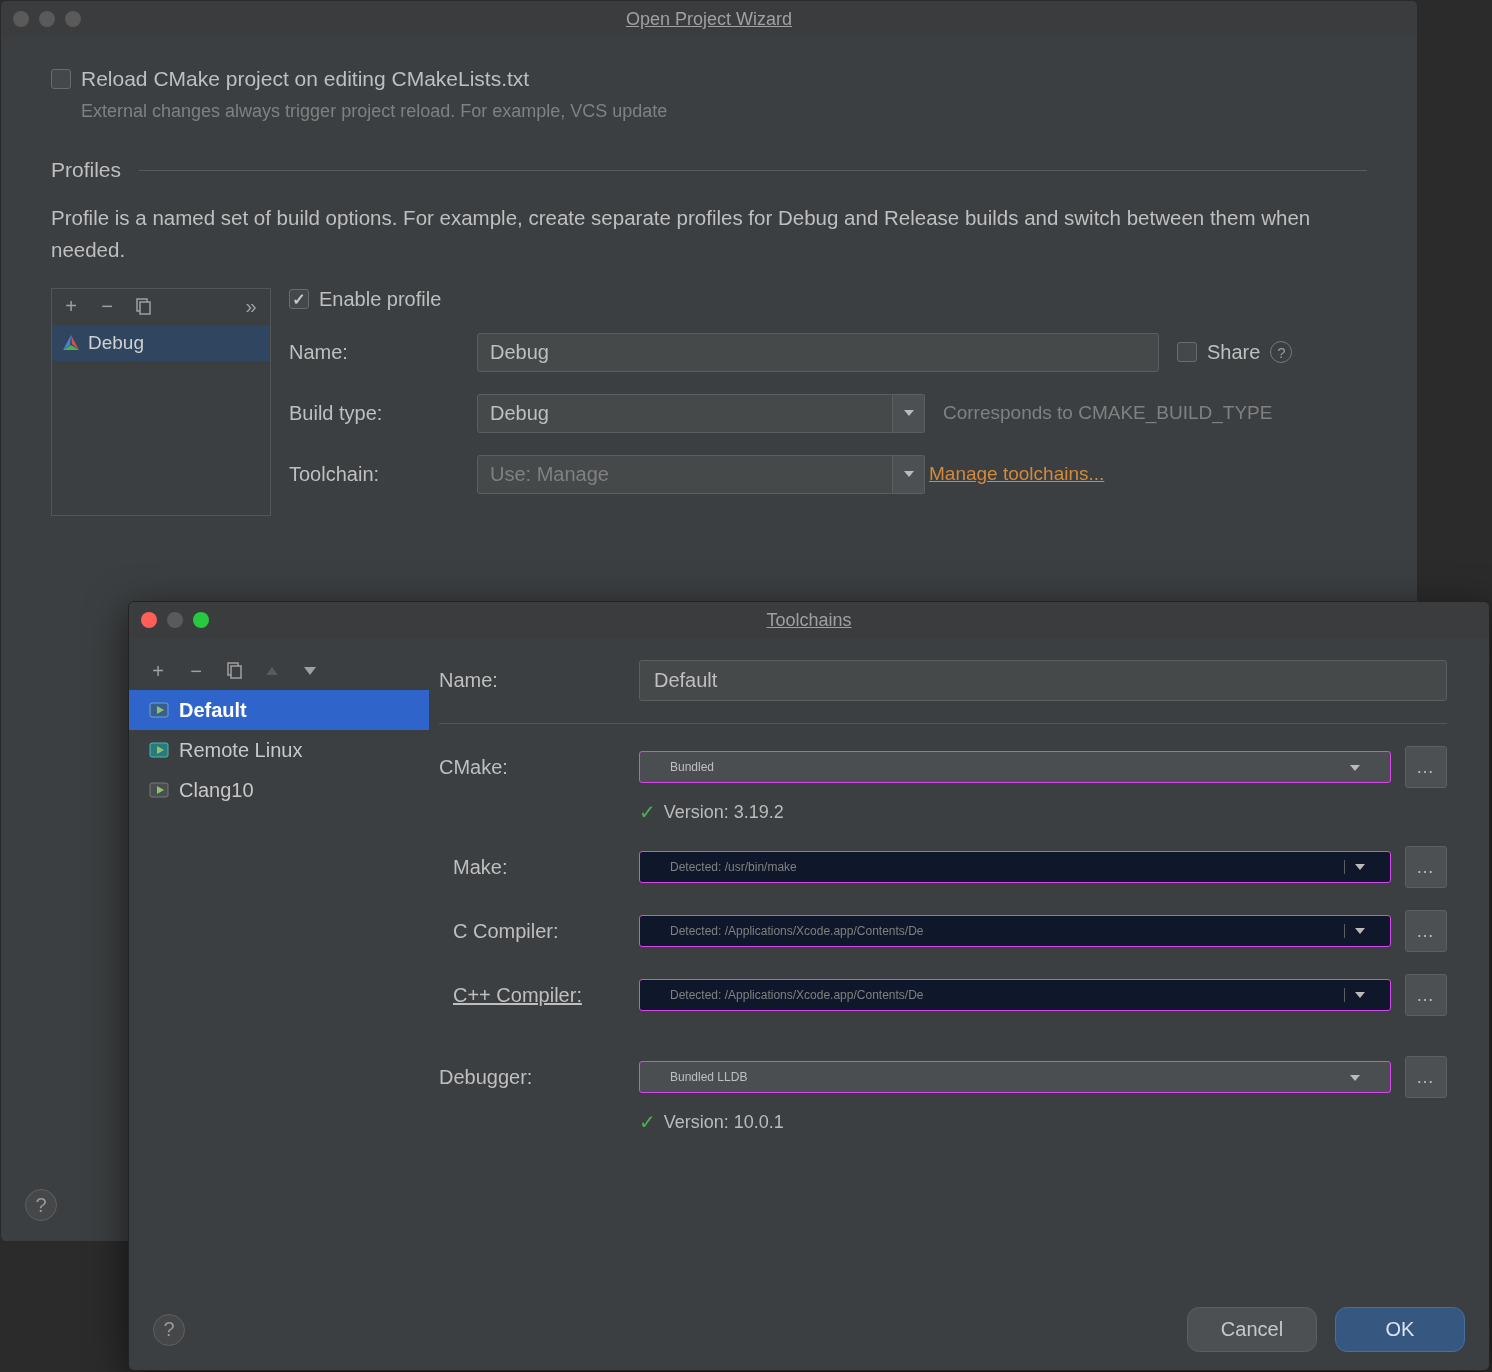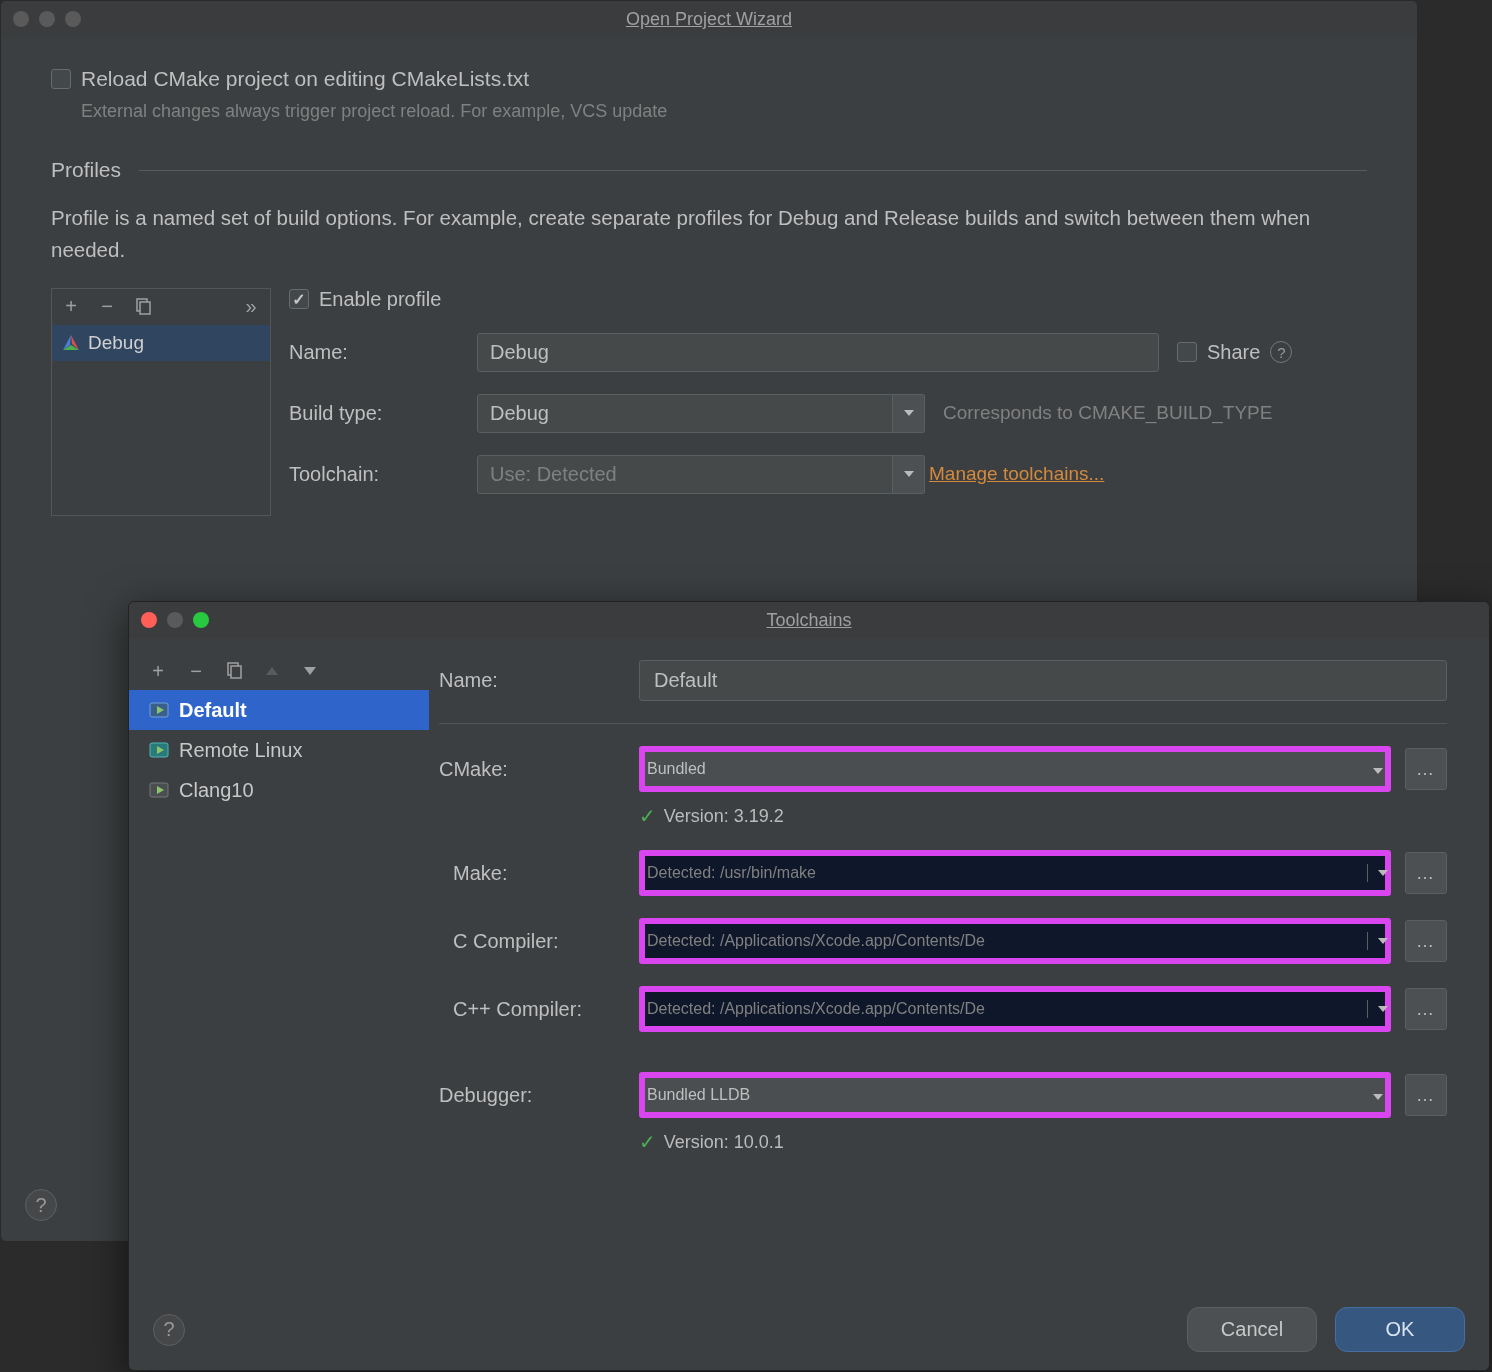--- a/index.html
+++ b/index.html
@@ -197,25 +197,25 @@
     color: #bfbfbf;
     padding: 8px 14px;
     font-size: 20px;
     flex: 1;
   }
   .hr { height: 1px; background: #555; margin: 6px 0 22px 0; }
   .tc-combo { display: flex; flex: 1; }
   .tc-combo-body {
     flex: 1;
     background: #4a4e50;
-    border: 6px solid #d946ef;
+    border: 1px solid #d946ef;
     border-radius: 3px;
     color: #bfbfbf;
-    padding: 8px 2px;
-    font-size: 16px;
+    padding: 8px 30px;
+    font-size: 12px;
     display: flex;
     align-items: center;
     justify-content: space-between;
   }
   .tc-combo-body.disabled { color: #808080; background: #0f172a; }
   .tc-combo-body.splitdrop .dropzone {
     width: 30px; height: 100%;
     margin: -8px -14px -8px 8px;
     border-left: 1px solid #5a5f60;
     display: flex; align-items: center; justify-content: center;
@@ -331,21 +331,21 @@
               <svg width="10" height="6" viewBox="0 0 10 6">
                   <polygon points="0,0 10,0 5,6" fill="#bbb"></polygon>
                 </svg>
             </div>
           </div>
           <span class="after-text">Corresponds to CMAKE_BUILD_TYPE</span>
         </div>
         <div class="form-row">
           <span class="lbl">Toolchain:</span>
           <div class="combo disabled">
-            <div class="combo-body">Use: Detected</div>
+            <div class="combo-body">Use: Manage</div>
             <div class="combo-btn">
               <svg width="10" height="6" viewBox="0 0 10 6">
                   <polygon points="0,0 10,0 5,6" fill="#bbb"></polygon>
                 </svg>
             </div>
           </div>
           <span class="link">Manage toolchains...</span>
         </div>
       </div>
     </div>
@@ -465,21 +465,21 @@
                 <svg width="10" height="6" viewBox="0 0 10 6">
                   <polygon points="0,0 10,0 5,6" fill="#bbb"></polygon>
                 </svg>
               </span>
           </div>
         </div>
         <div class="browse-btn">…</div>
       </div>
 
       <div class="form-row">
-        <span class="lbl" style="padding-left:14px;">C++ Compiler:</span>
+        <span class="lbl" style="padding-left:14px;text-decoration:underline;">C++ Compiler:</span>
         <div class="tc-combo">
           <div class="tc-combo-body disabled splitdrop">
             <span style="white-space:nowrap; overflow:hidden;">Detected: /Applications/Xcode.app/Contents/De</span>
             <span class="dropzone">
                 <svg width="10" height="6" viewBox="0 0 10 6">
                   <polygon points="0,0 10,0 5,6" fill="#bbb"></polygon>
                 </svg>
               </span>
           </div>
         </div>

